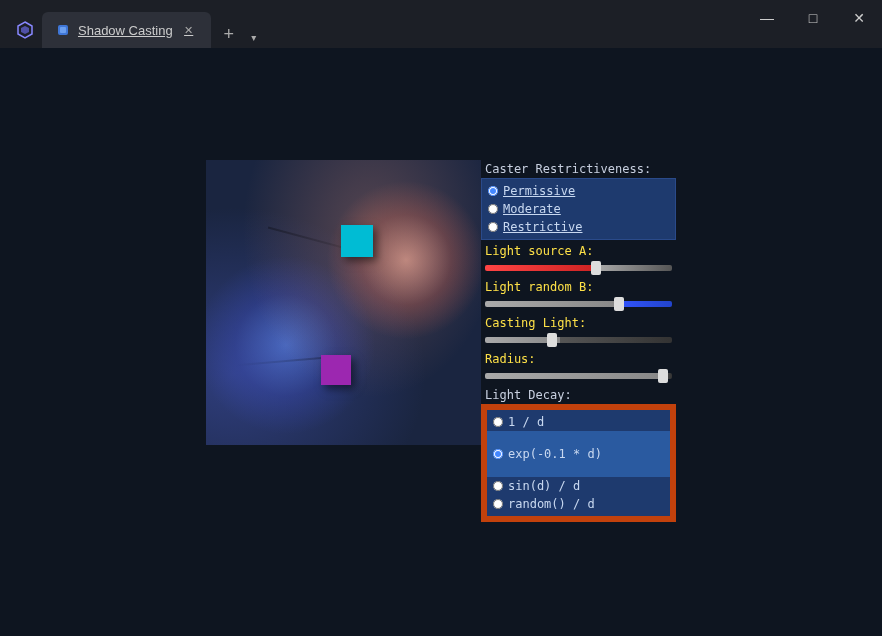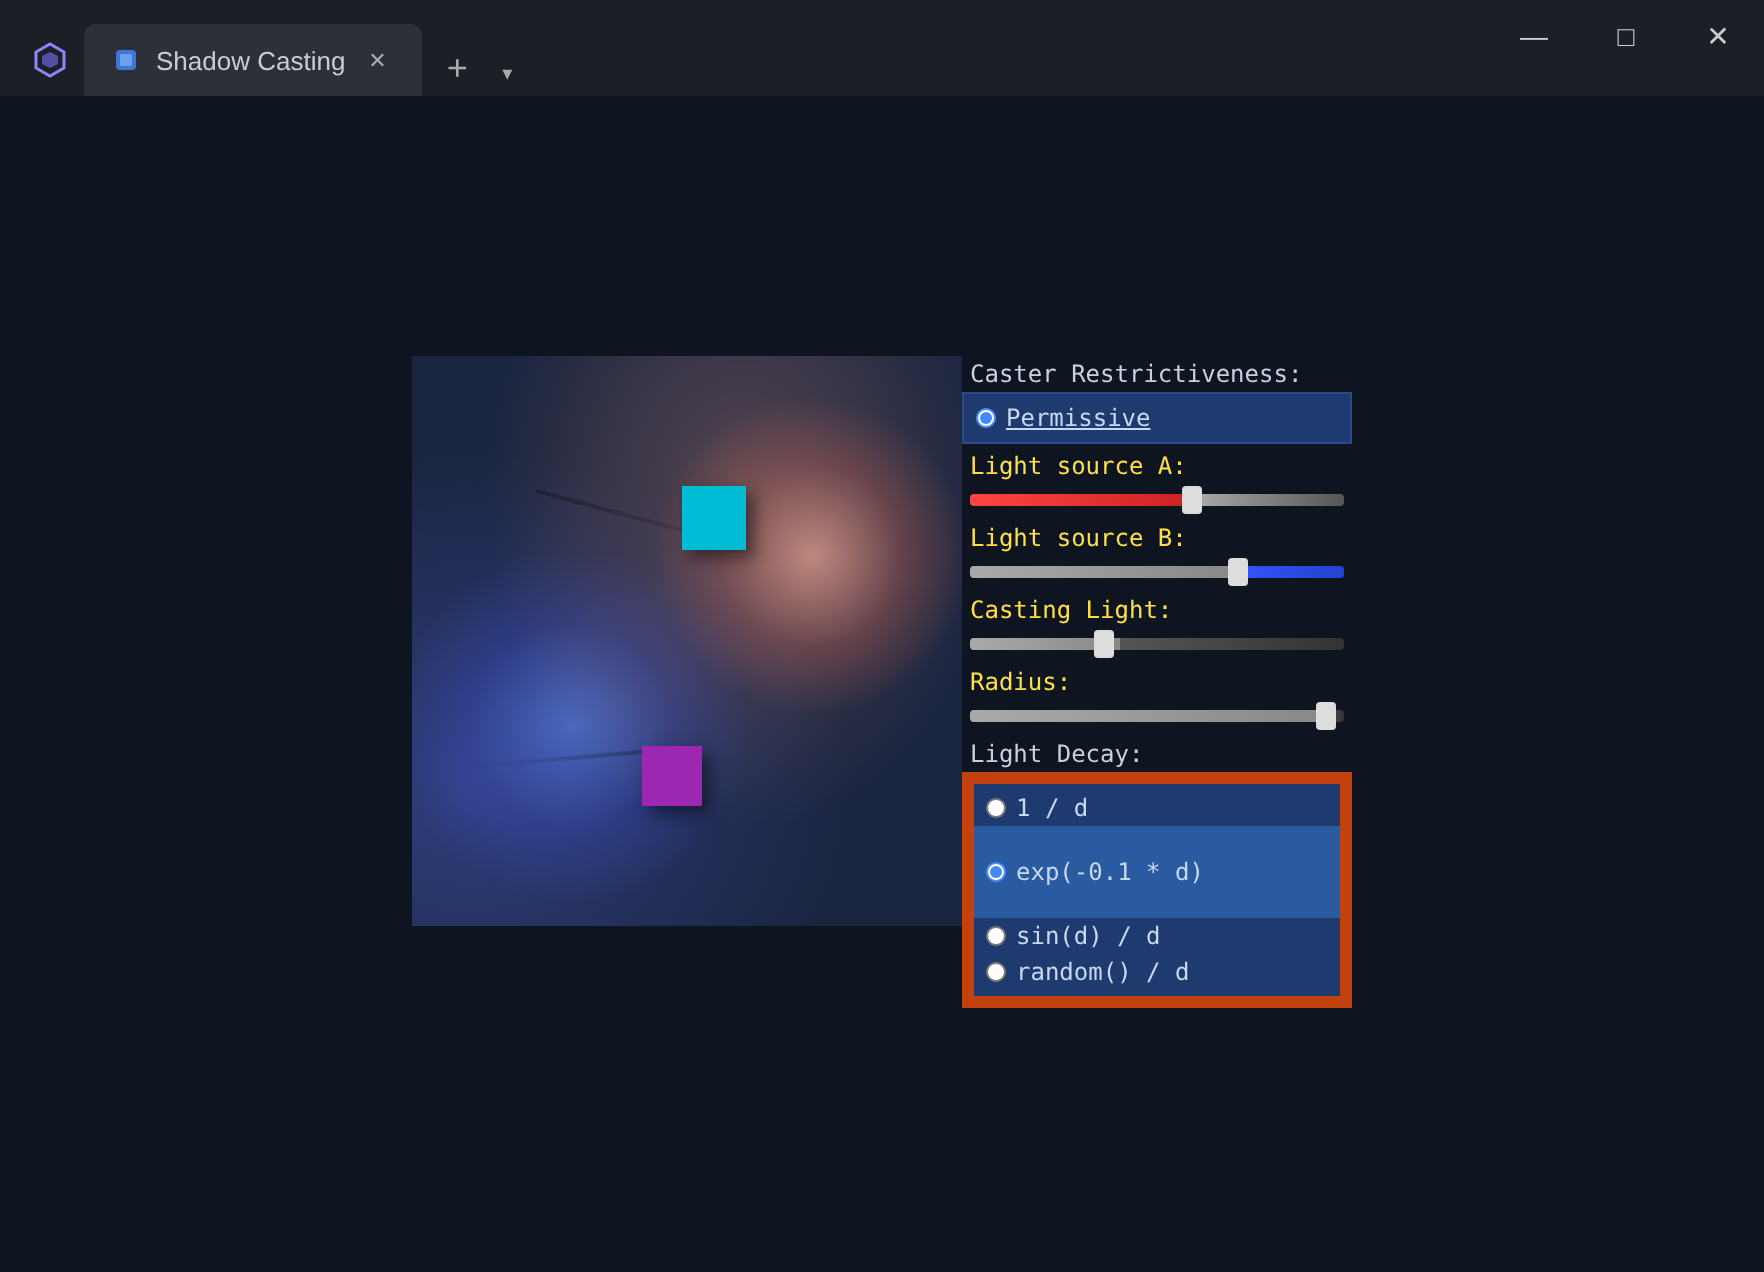--- a/index.html
+++ b/index.html
@@ -34,20 +34,21 @@
       background: #2d3039;
       border-radius: 6px 6px 0 0;
       padding: 8px 14px;
       display: flex;
       align-items: center;
       gap: 8px;
       font-size: 13px;
       color: #ccc;
       height: 36px;
       margin-top: 12px;
+      text-decoration: underline;
     }
 
     .tab .close-btn {
       width: 16px;
       height: 16px;
       display: flex;
       align-items: center;
       justify-content: center;
       border-radius: 3px;
       font-size: 11px;
@@ -416,32 +417,40 @@
 
     <div class="right-panel">
 
       <div class="panel-section">
         <div class="panel-label">Caster Restrictiveness:</div>
         <div class="radio-group">
           <label class="radio-item">
             <input type="radio" name="restrictiveness" checked="" style="">
             <span>Permissive</span>
           </label>
+          <label class="radio-item">
+            <input type="radio" name="restrictiveness" style="">
+            <span>Moderate</span>
+          </label>
+          <label class="radio-item">
+            <input type="radio" name="restrictiveness" style="">
+            <span>Restrictive</span>
+          </label>
         </div>
       </div>
 
       <div class="slider-section">
         <div class="slider-label">Light source A:</div>
         <div class="slider-container">
           <input type="range" class="slider-a" min="0" max="100" value="60" style="">
         </div>
       </div>
 
       <div class="slider-section">
-        <div class="slider-label">Light source B:</div>
+        <div class="slider-label">Light random B:</div>
         <div class="slider-container">
           <input type="range" class="slider-b" min="0" max="100" value="73" style="">
         </div>
       </div>
 
       <div class="slider-section">
         <div class="slider-label">Casting Light:</div>
         <div class="slider-container">
           <input type="range" class="slider-ambient" min="0" max="100" value="35" style="">
         </div>

